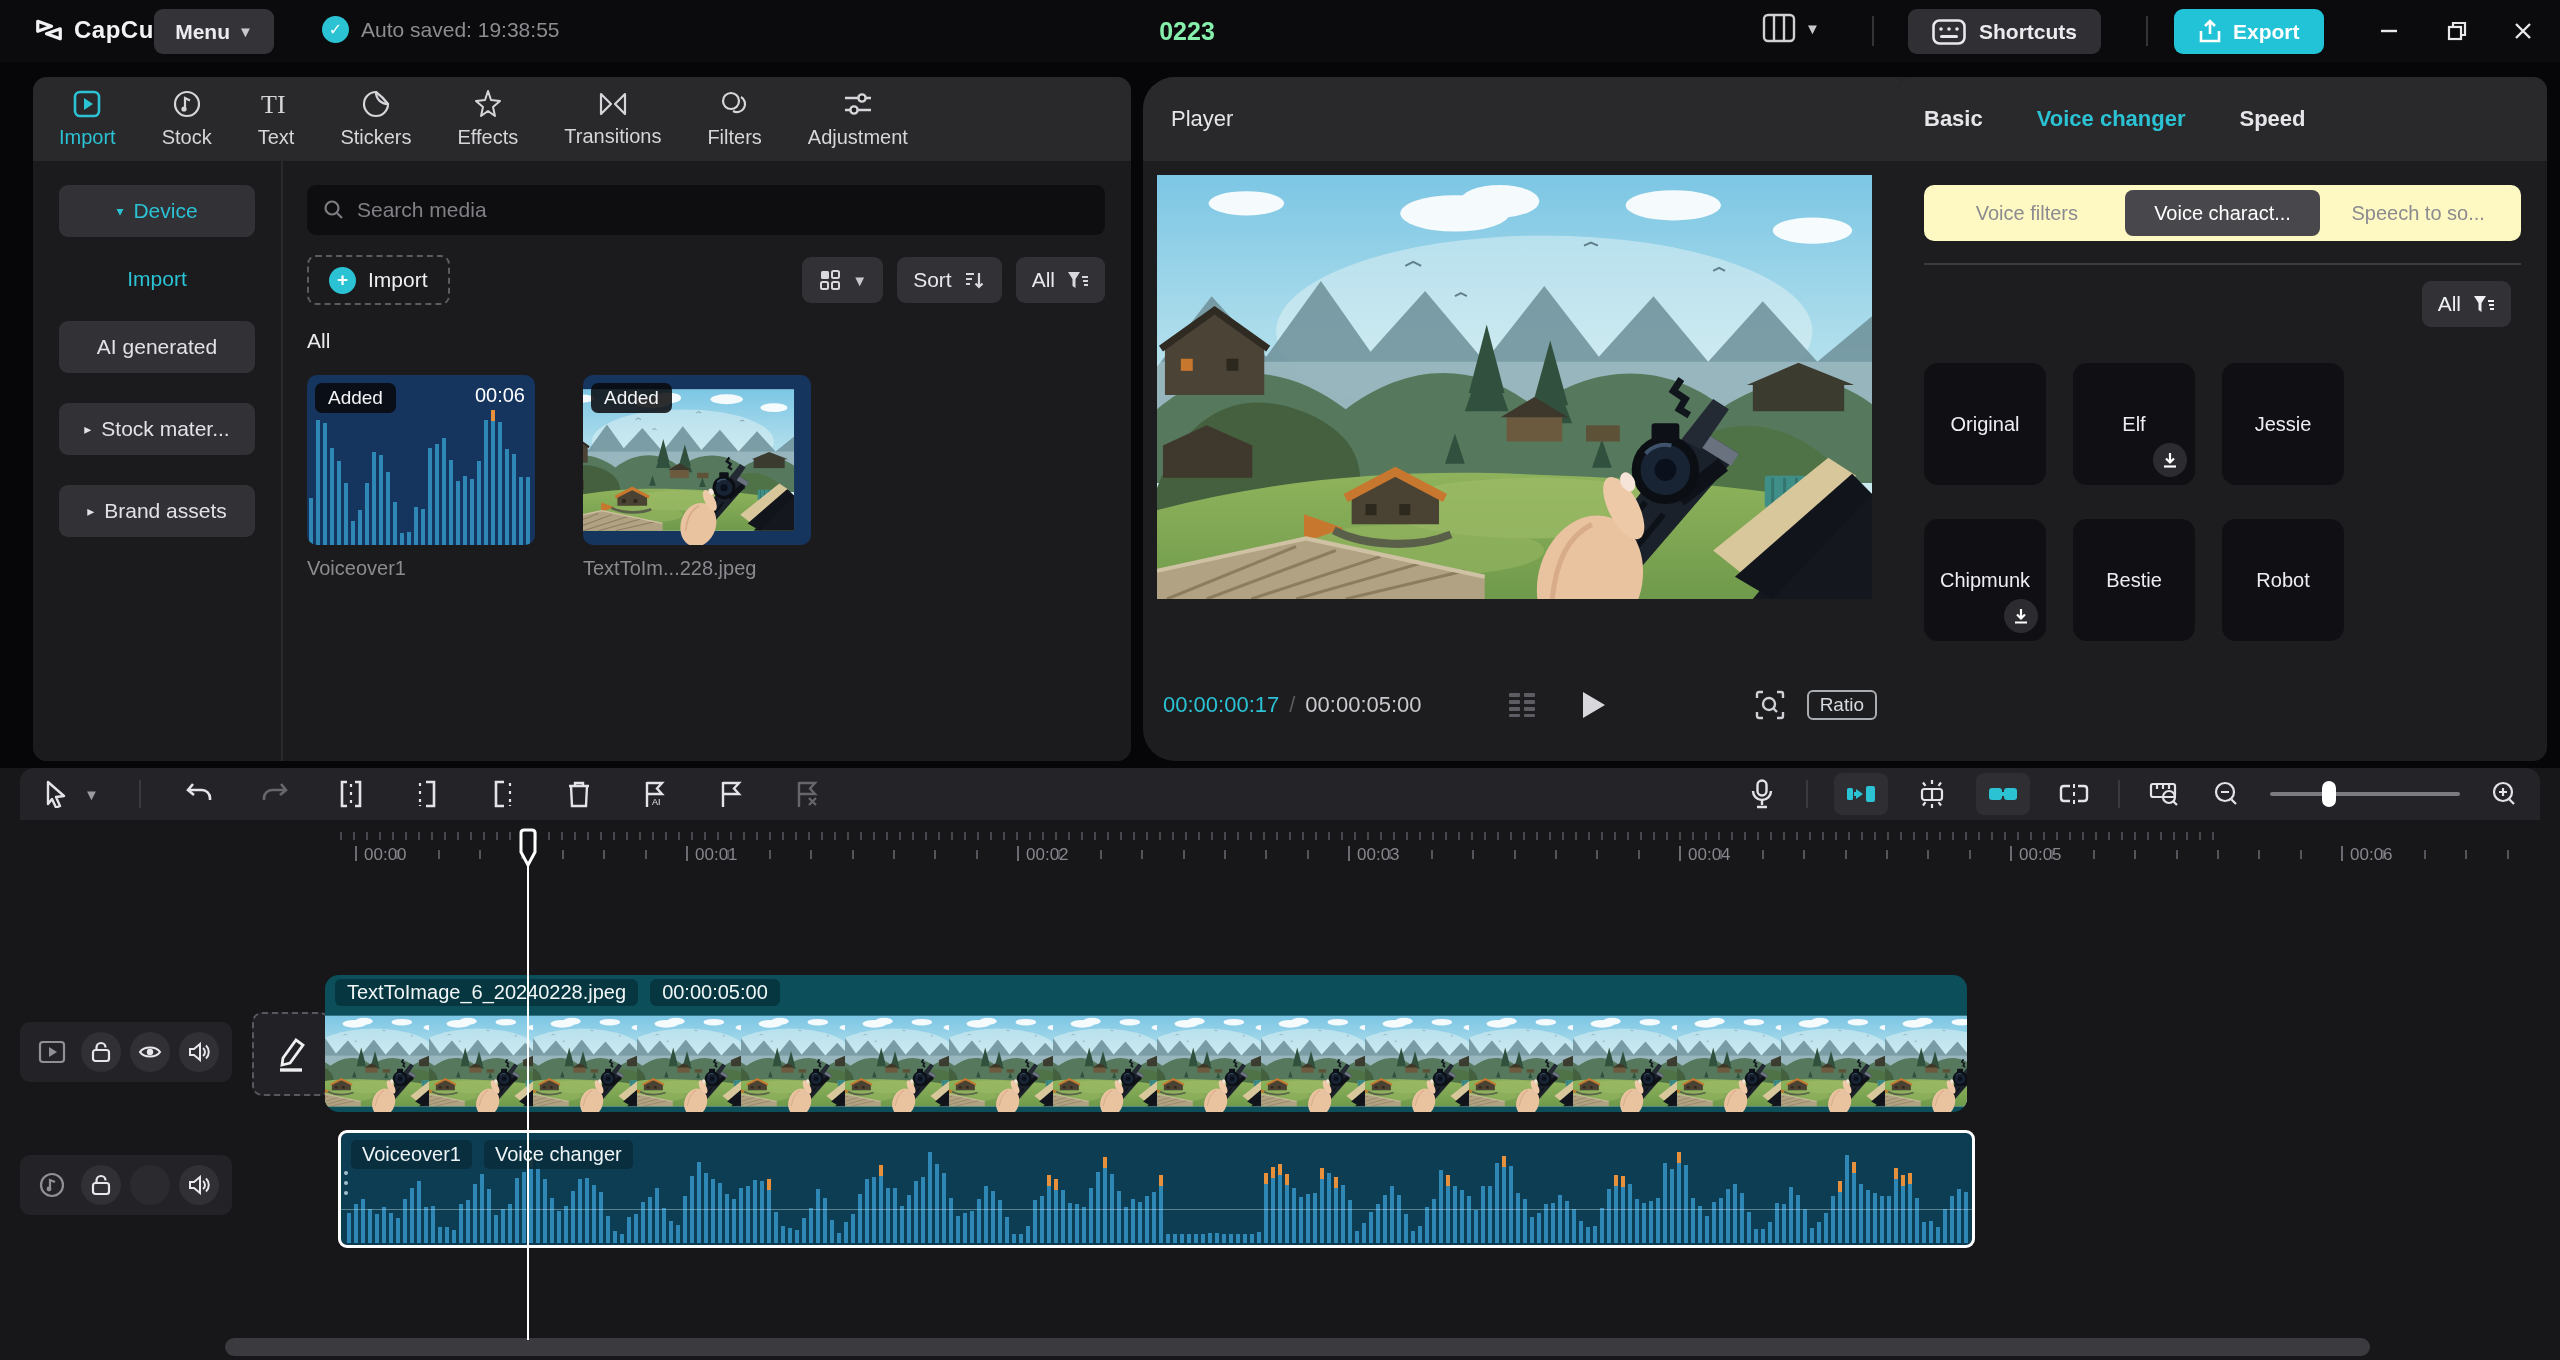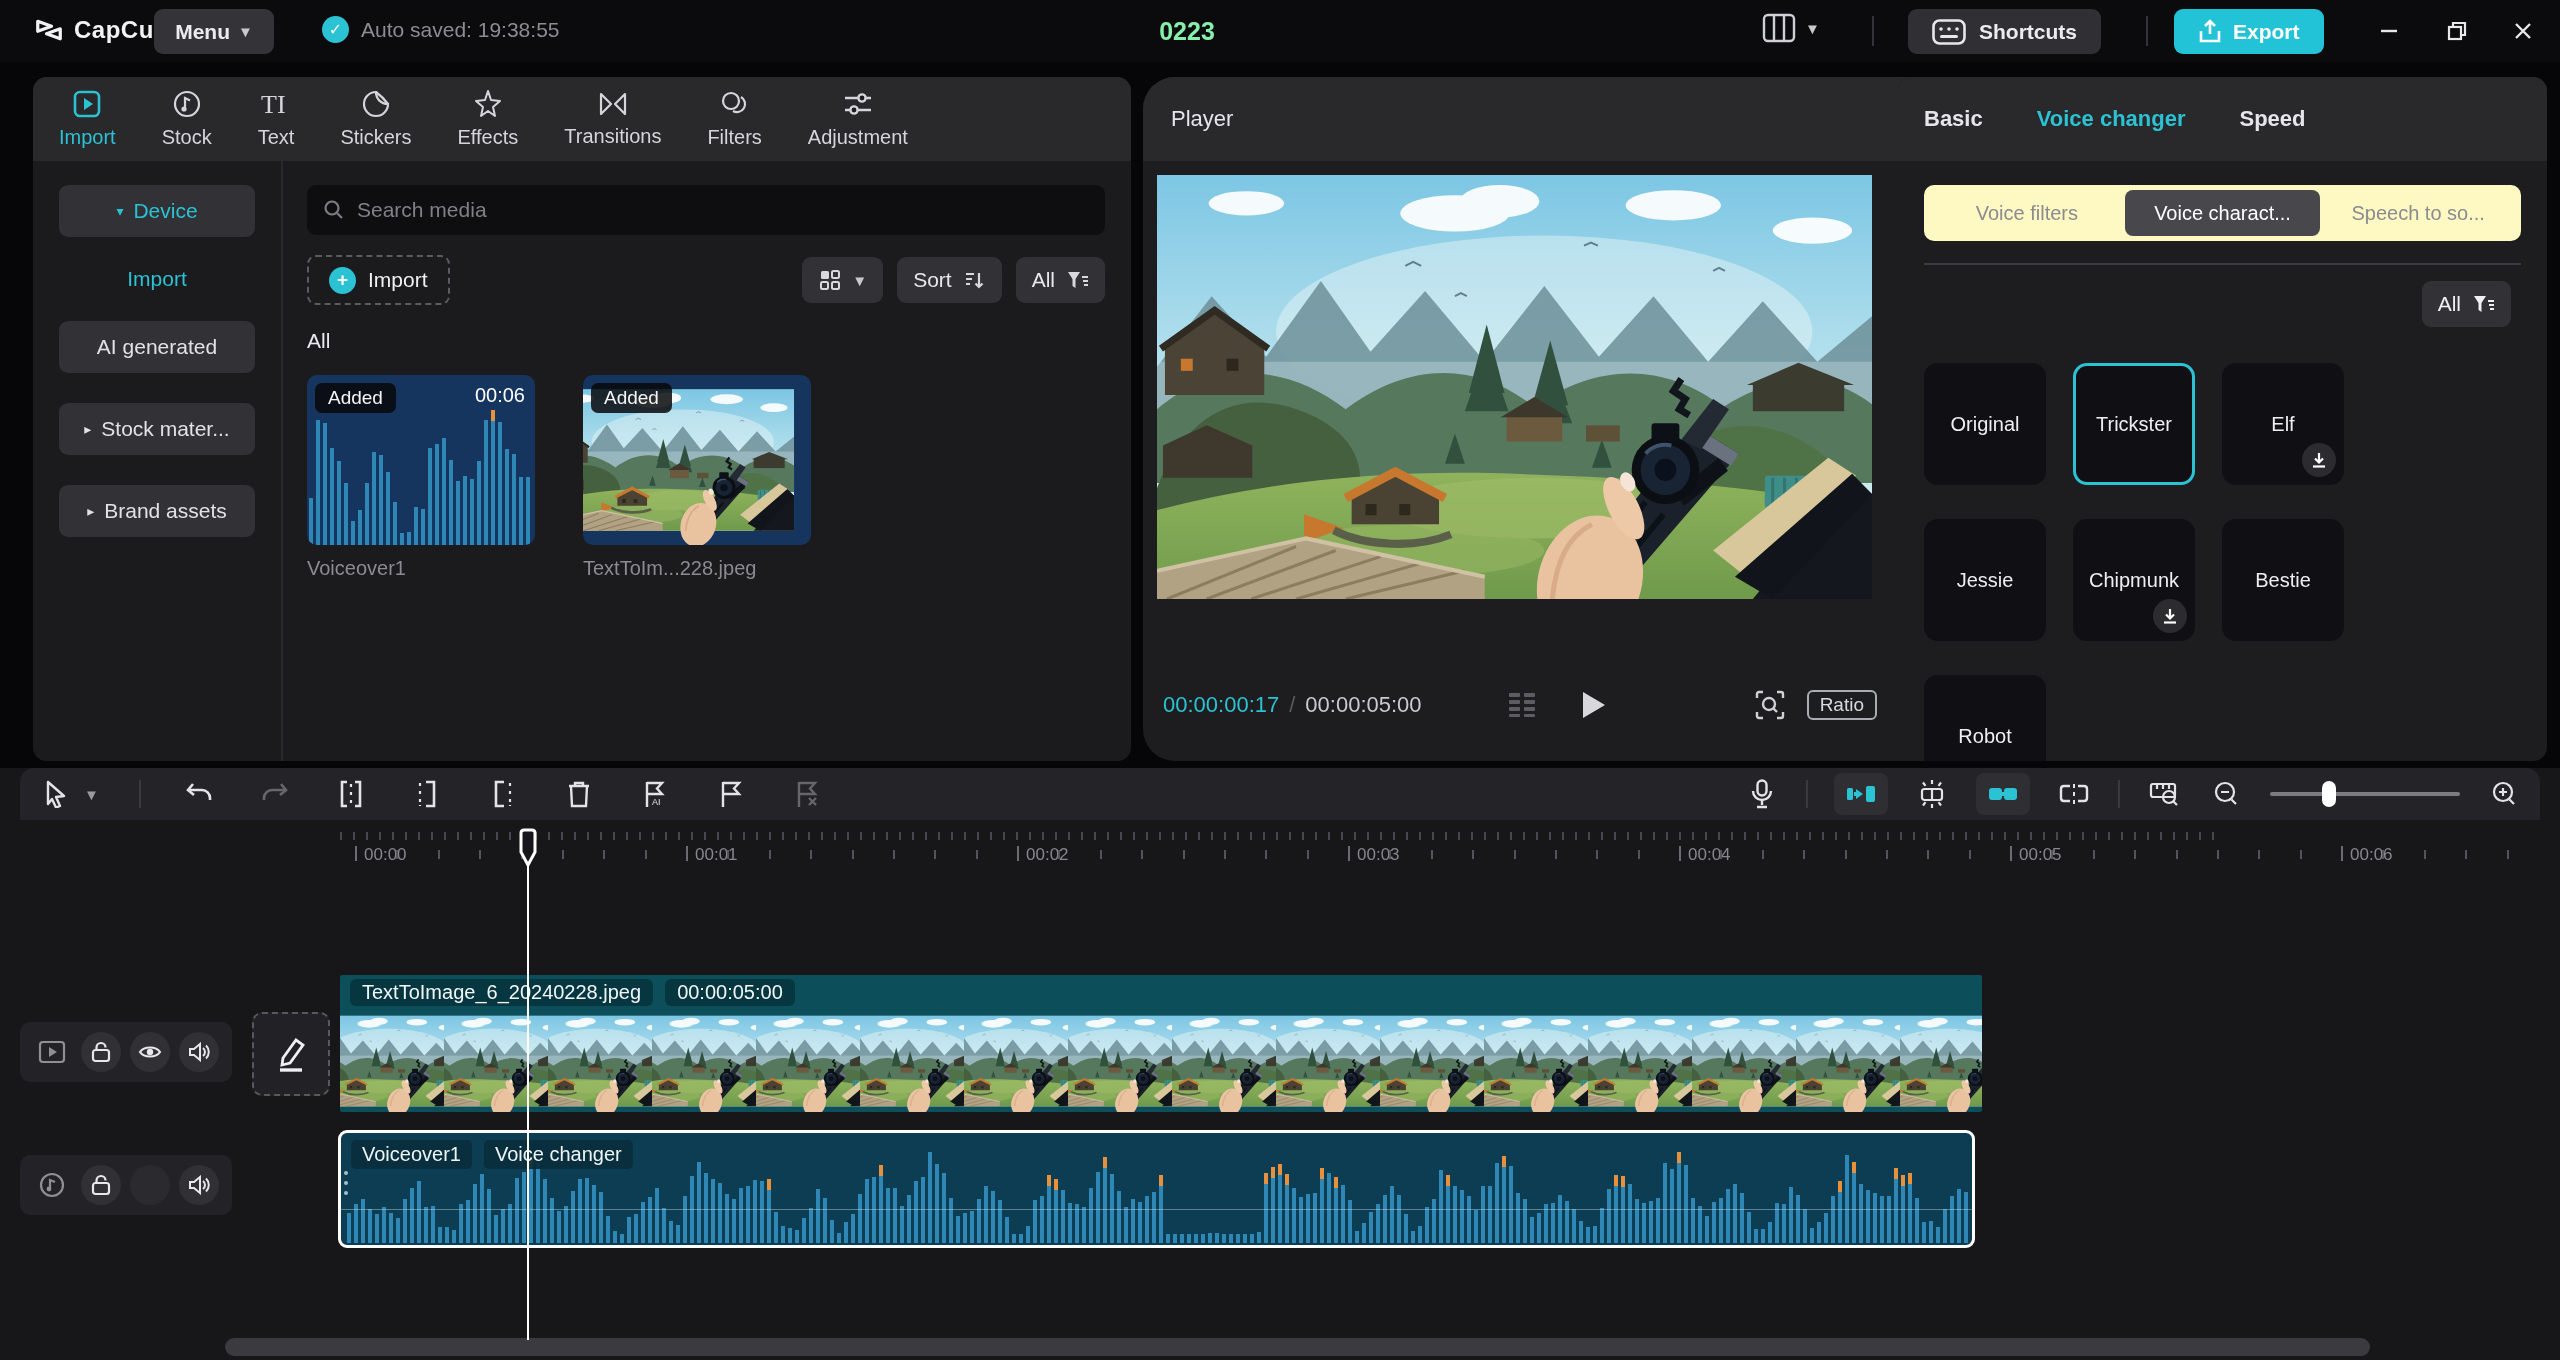--- a/index.html
+++ b/index.html
@@ -113,21 +113,21 @@
   .rmaj{position:absolute;top:18px;width:2px;height:15px;background:#6b6b72;}
   .rmin{position:absolute;top:22px;width:2px;height:9px;background:#54545a;}
   .rlab{position:absolute;top:17px;font-size:17px;color:#87878d;}
   
   .trk-ctrl{position:absolute;left:20px;width:212px;height:60px;background:#232327;border-radius:10px;
     display:flex;align-items:center;padding:0 12px;gap:9px;box-sizing:border-box;}
   .cbtn{width:40px;height:40px;border-radius:50%;background:#303035;display:flex;align-items:center;justify-content:center;}
   .cbtn.plain{background:transparent;}
   #pencil-btn{position:absolute;left:252px;top:244px;width:74px;height:80px;border:2px dashed #58585e;border-radius:10px;
     background:#222226;display:flex;align-items:center;justify-content:center;}
-  #video-clip{position:absolute;left:340px;top:207px;width:1642px;height:137px;border-radius:2px;overflow:hidden;}
+  #video-clip{position:absolute;left:325px;top:207px;width:1642px;height:137px;border-radius:14px;overflow:hidden;}
   #vclip-head{height:35px;background:#0c4f5a;display:flex;align-items:center;gap:12px;padding:0 10px;}
   .clip-badge{background:rgba(7,53,62,.92);border-radius:6px;padding:2px 12px;font-size:20px;color:#f2f6f7;white-space:nowrap;}
   #filmstrip{height:102px;display:flex;overflow:hidden;background:#0c4f5a;}
   .fcell{width:104px;height:102px;flex:0 0 auto;}
   #audio-clip{position:absolute;left:338px;top:362px;width:1637px;height:118px;border:3px solid #fff;border-radius:9px;
     background:#0d3d53;box-sizing:border-box;overflow:hidden;}
   #aclip-badges{position:absolute;left:10px;top:7px;display:flex;gap:12px;z-index:3;}
   .abadge{background:rgba(9,46,62,.92);border-radius:5px;padding:3px 11px;font-size:20px;color:#eef4f6;}
   #awave{position:absolute;left:4px;right:4px;bottom:2px;height:100px;}
   #aline{position:absolute;left:0;right:0;top:76px;height:1px;background:rgba(210,235,240,.4);z-index:2;}
@@ -589,23 +589,20 @@
   <div id="props-filter">
     <span>All</span>
     <svg width="24" height="22" viewBox="0 0 24 22">
       <path d="M3,3 H15 L10.5,10 V19 L7.5,17 V10 Z" fill="#eef0f2"></path>
       <path d="M17,8 H23 M18,12 H23 M19,16 H23" stroke="#eef0f2" stroke-width="2"></path>
     </svg>
   </div>
   <div id="voices">
       <div class="vtile">
         <span>Original</span>
-      </div>
-      <div class="vtile selected">
-        <span>Trickster</span>
       </div>
       <div class="vtile">
         <span>Elf</span>
         <span class="vdl">
           <svg width="18" height="18" viewBox="0 0 18 18">
             <path d="M9,2 V11 M5,7.5 L9,11.5 L13,7.5" stroke="#fff" stroke-width="2.2" fill="none"></path>
             <path d="M3,15.5 H15" stroke="#fff" stroke-width="2.2"></path>
           </svg>
         </span>
       </div>

